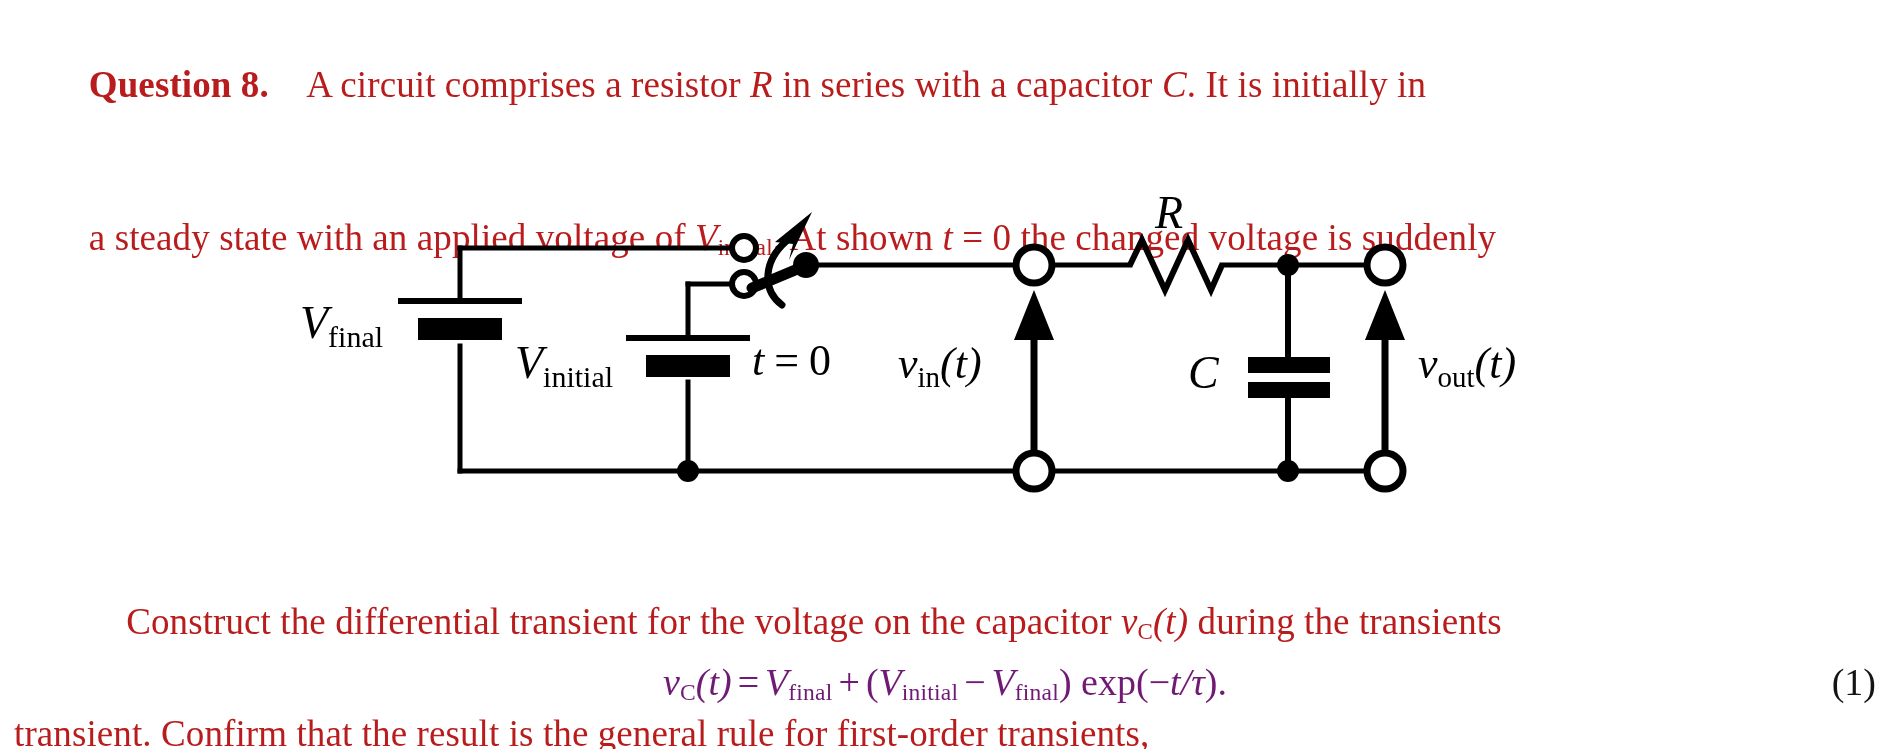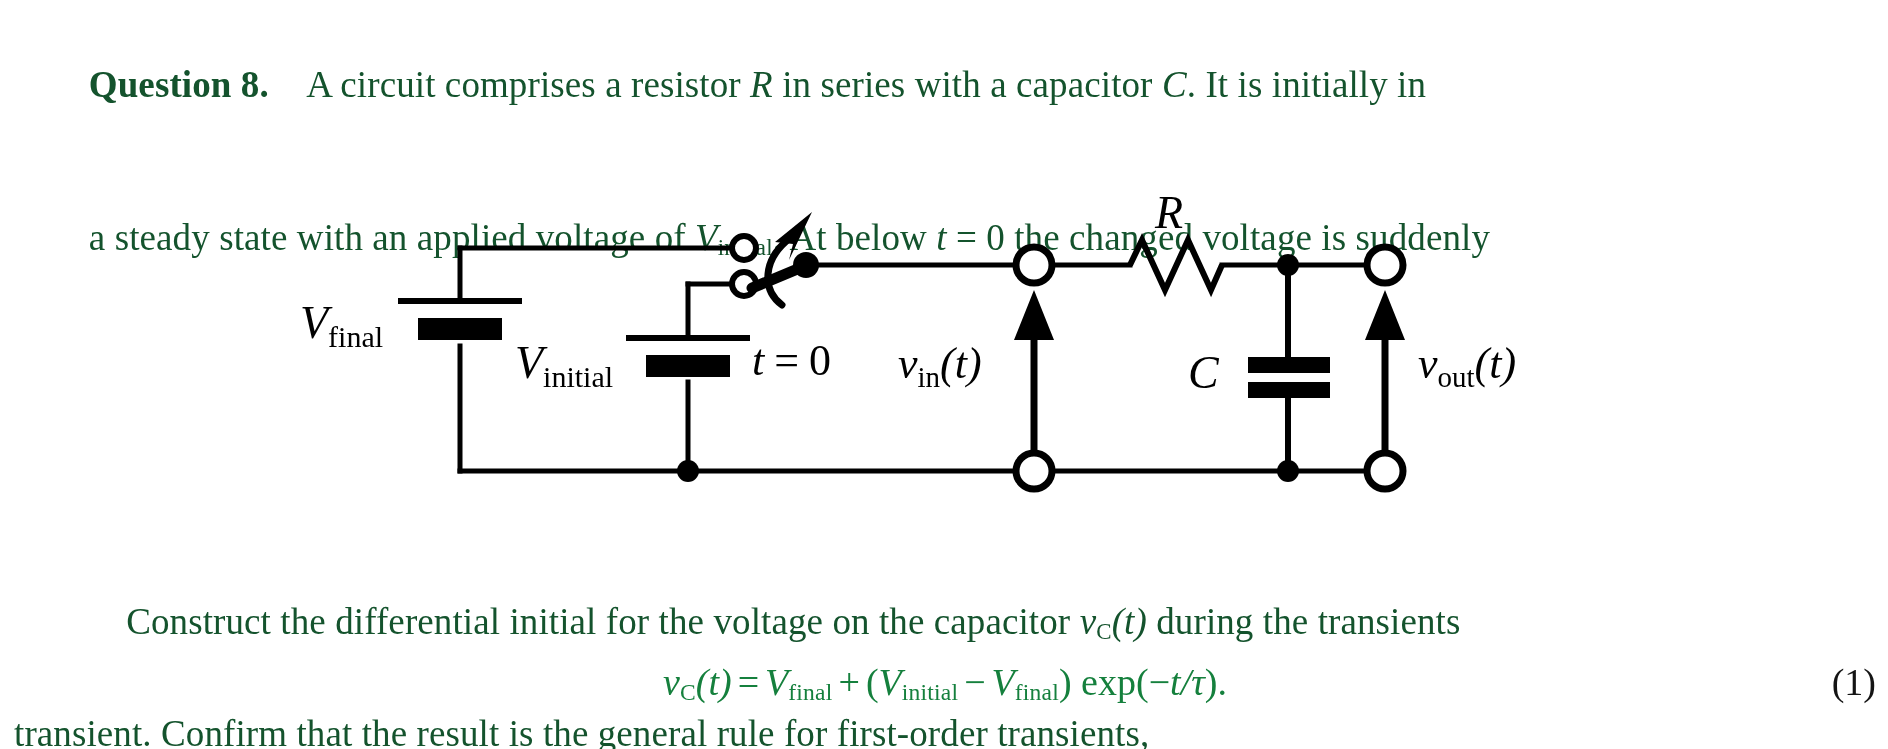--- a/index.html
+++ b/index.html
@@ -21,21 +21,21 @@
     height: 749px;
   }
 
   
   .para {
     position: absolute;
     font-size: 37px;
     line-height: 51px;
     text-align: justify;
     text-justify: inter-word;
-    color: #14532d;
+    color: #b91c1c;
     letter-spacing: 0.1px;
   }
   #intro-para {
     left: 14px;
     top: 8px;
     width: 1862px;
   }
   #construct-para {
     left: 14px;
     top: 545px;
@@ -83,21 +83,21 @@
     height: 60px;
     font-size: 38px;
   }
   #equation-body {
     position: absolute;
     left: 0;
     top: 0;
     width: 1862px;
     text-align: center;
     white-space: nowrap;
-    color: #15803d;
+    color: #701a75;
   }
   #equation-number {
     position: absolute;
     right: 0px;
     top: 0px;
     white-space: nowrap;
     color: #141414;
   }
   .op { padding: 0 6px; }
 </style>
@@ -107,21 +107,21 @@
 <div class="page">
 
   <div class="para" id="intro-para">
     <span class="ln justify">
       <span>
         <span class="bold">Question 8.</span><span>&nbsp;&nbsp;&nbsp;&nbsp;</span><span>A circuit comprises a resistor </span><span class="mi">R</span><span> in series with a capacitor </span><span class="mi">C</span><span>. It is initially in</span>
       </span>
     </span>
     <span class="ln justify">
       <span>
-        <span>a steady state with an applied voltage of </span><span class="mi">V</span><span class="sub">initial</span><span>. At below </span><span class="mi">t</span><span> = </span><span>0</span><span> the changed voltage is suddenly</span>
+        <span>a steady state with an applied voltage of </span><span class="mi">V</span><span class="sub">initial</span><span>. At shown </span><span class="mi">t</span><span> = </span><span>0</span><span> the changed voltage is suddenly</span>
       </span>
     </span>
   </div>
 
   <div id="circuit">
     <svg width="1888" height="340" viewBox="0 0 1888 340" xmlns="http://www.w3.org/2000/svg">
       <g fill="none" stroke="#000000" stroke-width="5" stroke-linecap="square">
 
         <path d="M 460 88 L 730 88"></path>
 
@@ -212,21 +212,21 @@
       <g fill="none" stroke="#000000" stroke-width="5" stroke-linecap="square">
         <path d="M 688 311 L 1016 311"></path>
         <path d="M 1052 311 L 1288 311"></path>
       </g>
     </svg>
   </div>
 
   <div class="para" id="construct-para">
     <span class="ln justify">
       <span>
-        <span>&nbsp;&nbsp;&nbsp;&nbsp;</span><span>Construct the differential initial for the voltage on the capacitor </span><span class="mi">v</span><span class="sub mathup">C</span><span class="mi">(t)</span><span> during the transients</span>
+        <span>&nbsp;&nbsp;&nbsp;&nbsp;</span><span>Construct the differential transient for the voltage on the capacitor </span><span class="mi">v</span><span class="sub mathup">C</span><span class="mi">(t)</span><span> during the transients</span>
       </span>
     </span>
     <span class="ln">transient. Confirm that the result is the general rule for first-order transients,</span>
   </div>
 
   <div id="equation-row">
     <div id="equation-body">
       <span class="mi">v</span><span class="sub mathup">C</span><span class="mi">(t)</span><span class="op">=</span><span class="mi">V</span><span class="sub">final</span><span class="op">+</span><span>(</span><span class="mi">V</span><span class="sub">initial</span><span class="op">−</span><span class="mi">V</span><span class="sub">final</span><span>)</span><span>&nbsp;</span><span>exp(</span><span>−</span><span class="mi">t</span><span class="mi">/</span><span class="mi">τ</span><span>).</span>
     </div>
     <div id="equation-number">(1)</div>

